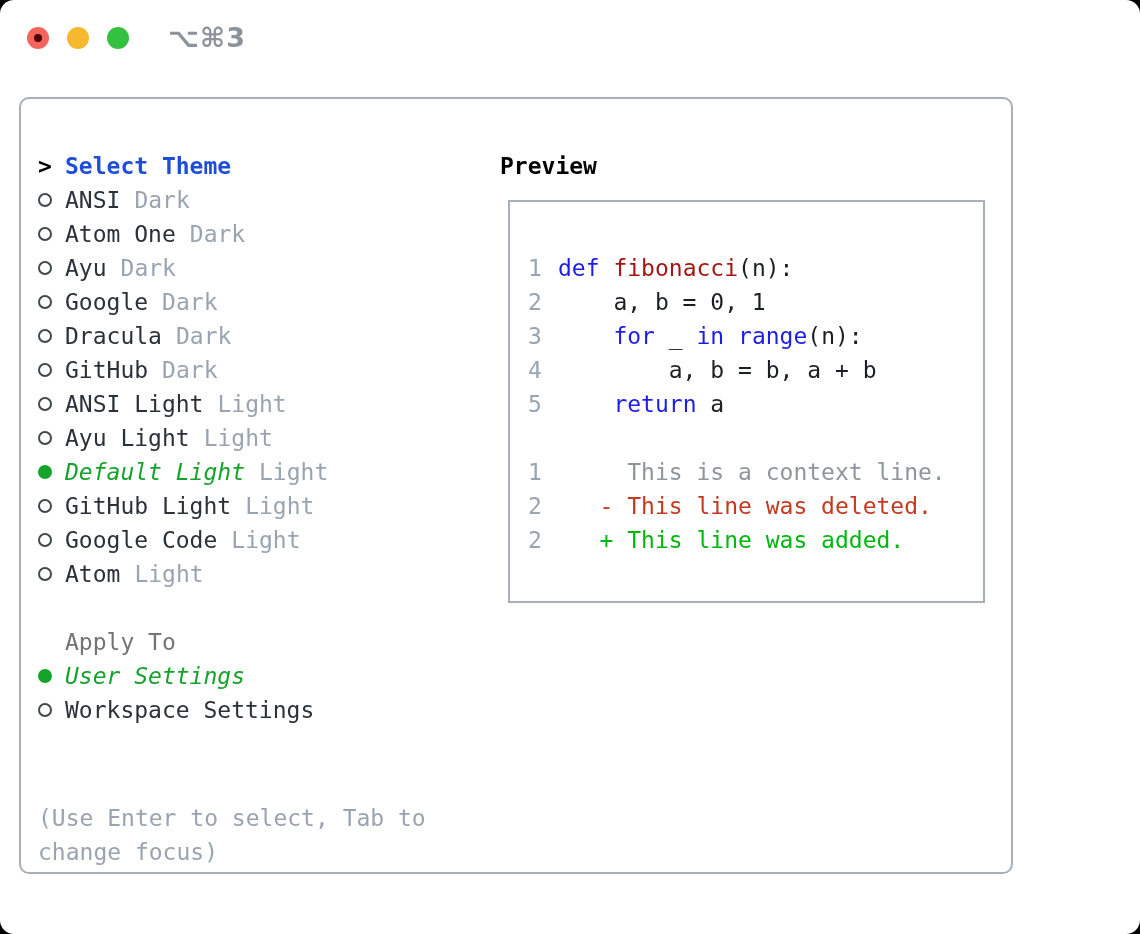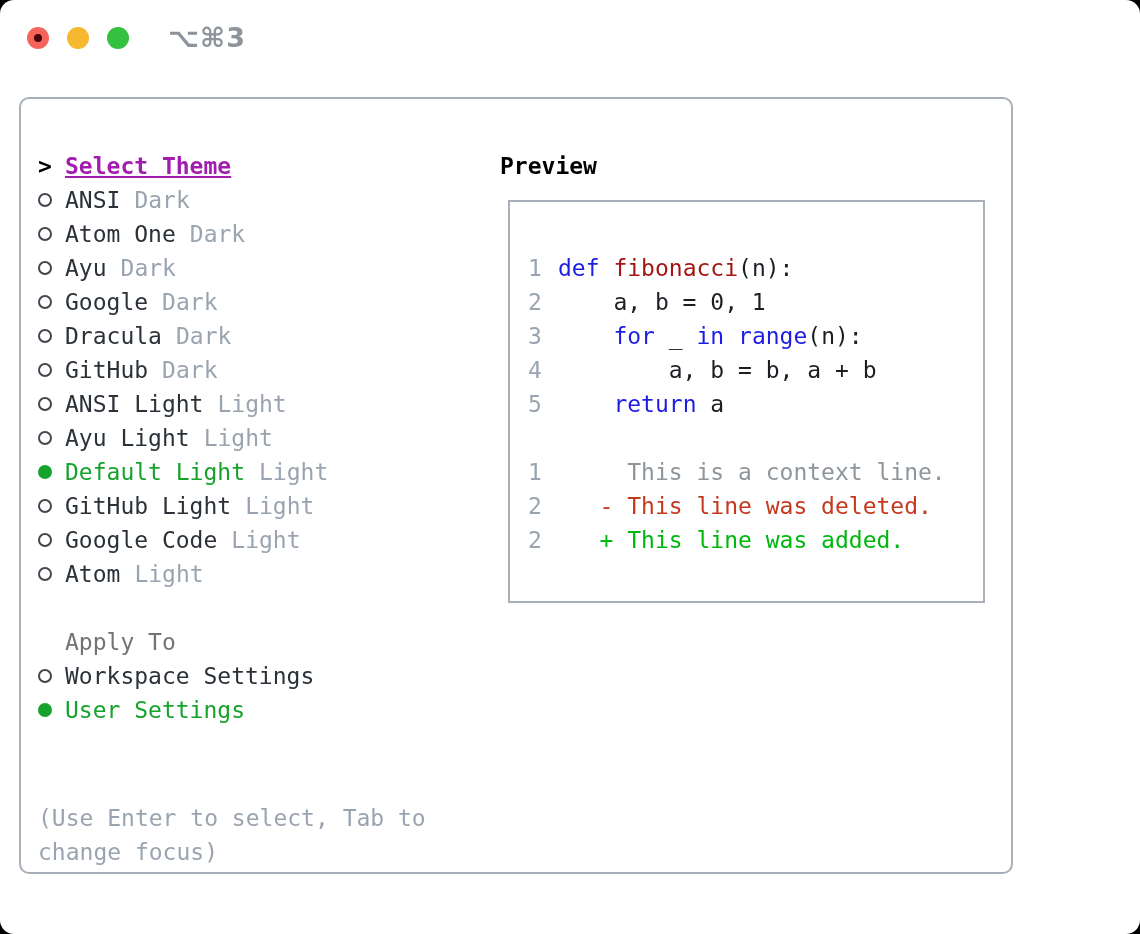--- a/index.html
+++ b/index.html
@@ -31,23 +31,23 @@
     font-size: 23px; line-height: 34px; color: var(--text-primary, #2b3138);
   }
   .row { display: flex; align-items: center; height: 34px; white-space: pre; }
   .prompt { width: 27px; font-weight: 700; color: #000; flex: none; }
   .prompt-spacer { width: 27px; flex: none; }
   .bullet {
     width: 14px; height: 14px; border: 2px solid #40474f; border-radius: 50%;
     margin: 0 13px 0 0; flex: none;
   }
   .bullet.filled { background: var(--selection-green, #16a32c); border-color: var(--selection-green, #16a32c); }
-  .title-label { font-weight: 700; color: #a21caf; text-decoration: underline; }
+  .title-label { font-weight: 700; color: #1d4ed8; }
   .apply-label { color: #737373; }
-  .row.selected .label { color: var(--selection-green, #16a32c); }
+  .row.selected .label { color: var(--selection-green, #16a32c); font-style: italic; }
   .suffix { color: var(--muted, #9aa4b0); margin-left: 14px; }
   .gap { height: 34px; }
   .help { color: var(--muted, #9aa4b0); line-height: 34px; margin-top: 40px; }
   
   .right-col { position: absolute; left: 479px; top: 50px; font-size: 23px; line-height: 34px; }
   .preview-title { font-weight: 700; color: #000; height: 34px; }
   .preview-box {
     margin: 17px 0 0 8px; width: 477px; height: 403px;
     border: 2px solid var(--panel-border, #a8afb8); background: #fff;
     padding: 49px 0 0 18px; overflow: hidden;
@@ -100,22 +100,22 @@
         </div>
 
       <div class="gap"></div>
 
       <div class="row">
         <span class="prompt-spacer"></span>
         <span class="label apply-label">Apply To</span>
       </div>
 
       <div id="apply-list">
+          <div class="row selected"><span class="bullet filled"></span><span class="label">User Settings</span></div>
           <div class="row"><span class="bullet"></span><span class="label">Workspace Settings</span></div>
-          <div class="row selected"><span class="bullet filled"></span><span class="label">User Settings</span></div>
         </div>
 
       <div class="gap"></div>
 
       <div class="help">(Use Enter to select, Tab to change focus)</div>
     </div>
 
     <div class="right-col">
       <div class="preview-title">Preview</div>
       <div class="preview-box">

